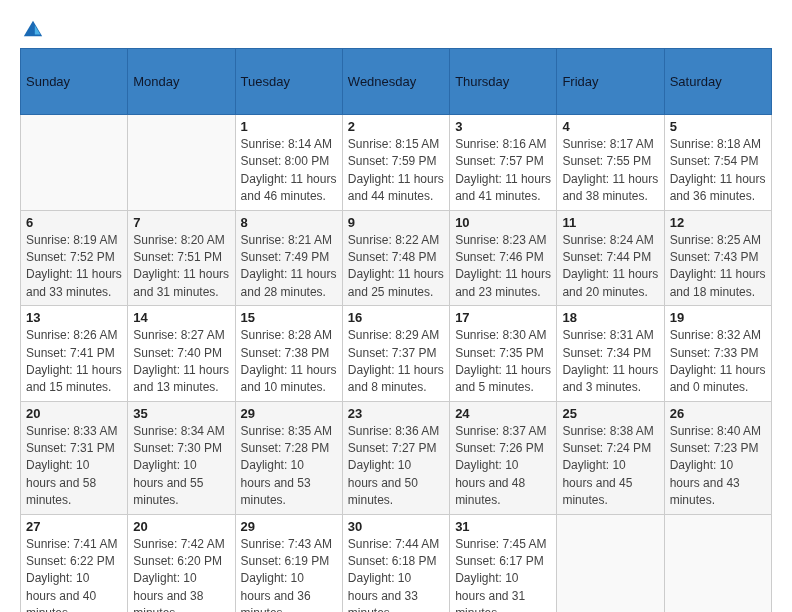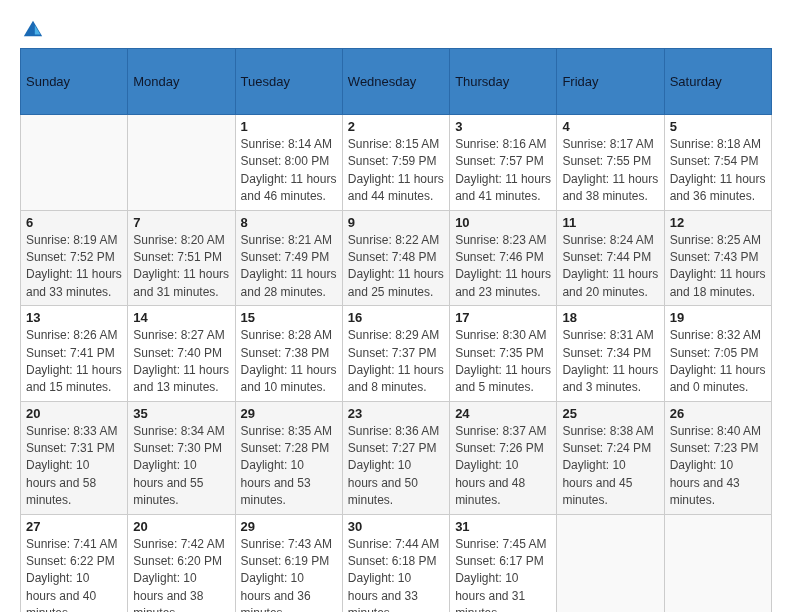--- a/index.html
+++ b/index.html
@@ -240,21 +240,21 @@
           </td>
           <td>
             <span class="day-number">18</span>
             <div class="day-info" style="white-space: pre-line;">Sunrise: 8:31 AM
 Sunset: 7:34 PM
 Daylight: 11 hours and 3 minutes.</div>
           </td>
           <td>
             <span class="day-number">19</span>
             <div class="day-info" style="white-space: pre-line;">Sunrise: 8:32 AM
-Sunset: 7:05 PM
+Sunset: 7:33 PM
 Daylight: 11 hours and 0 minutes.</div>
           </td>
         </tr>
         <tr>
           <td>
             <span class="day-number">20</span>
             <div class="day-info" style="white-space: pre-line;">Sunrise: 8:33 AM
 Sunset: 7:31 PM
 Daylight: 10 hours and 58 minutes.</div>
           </td>

